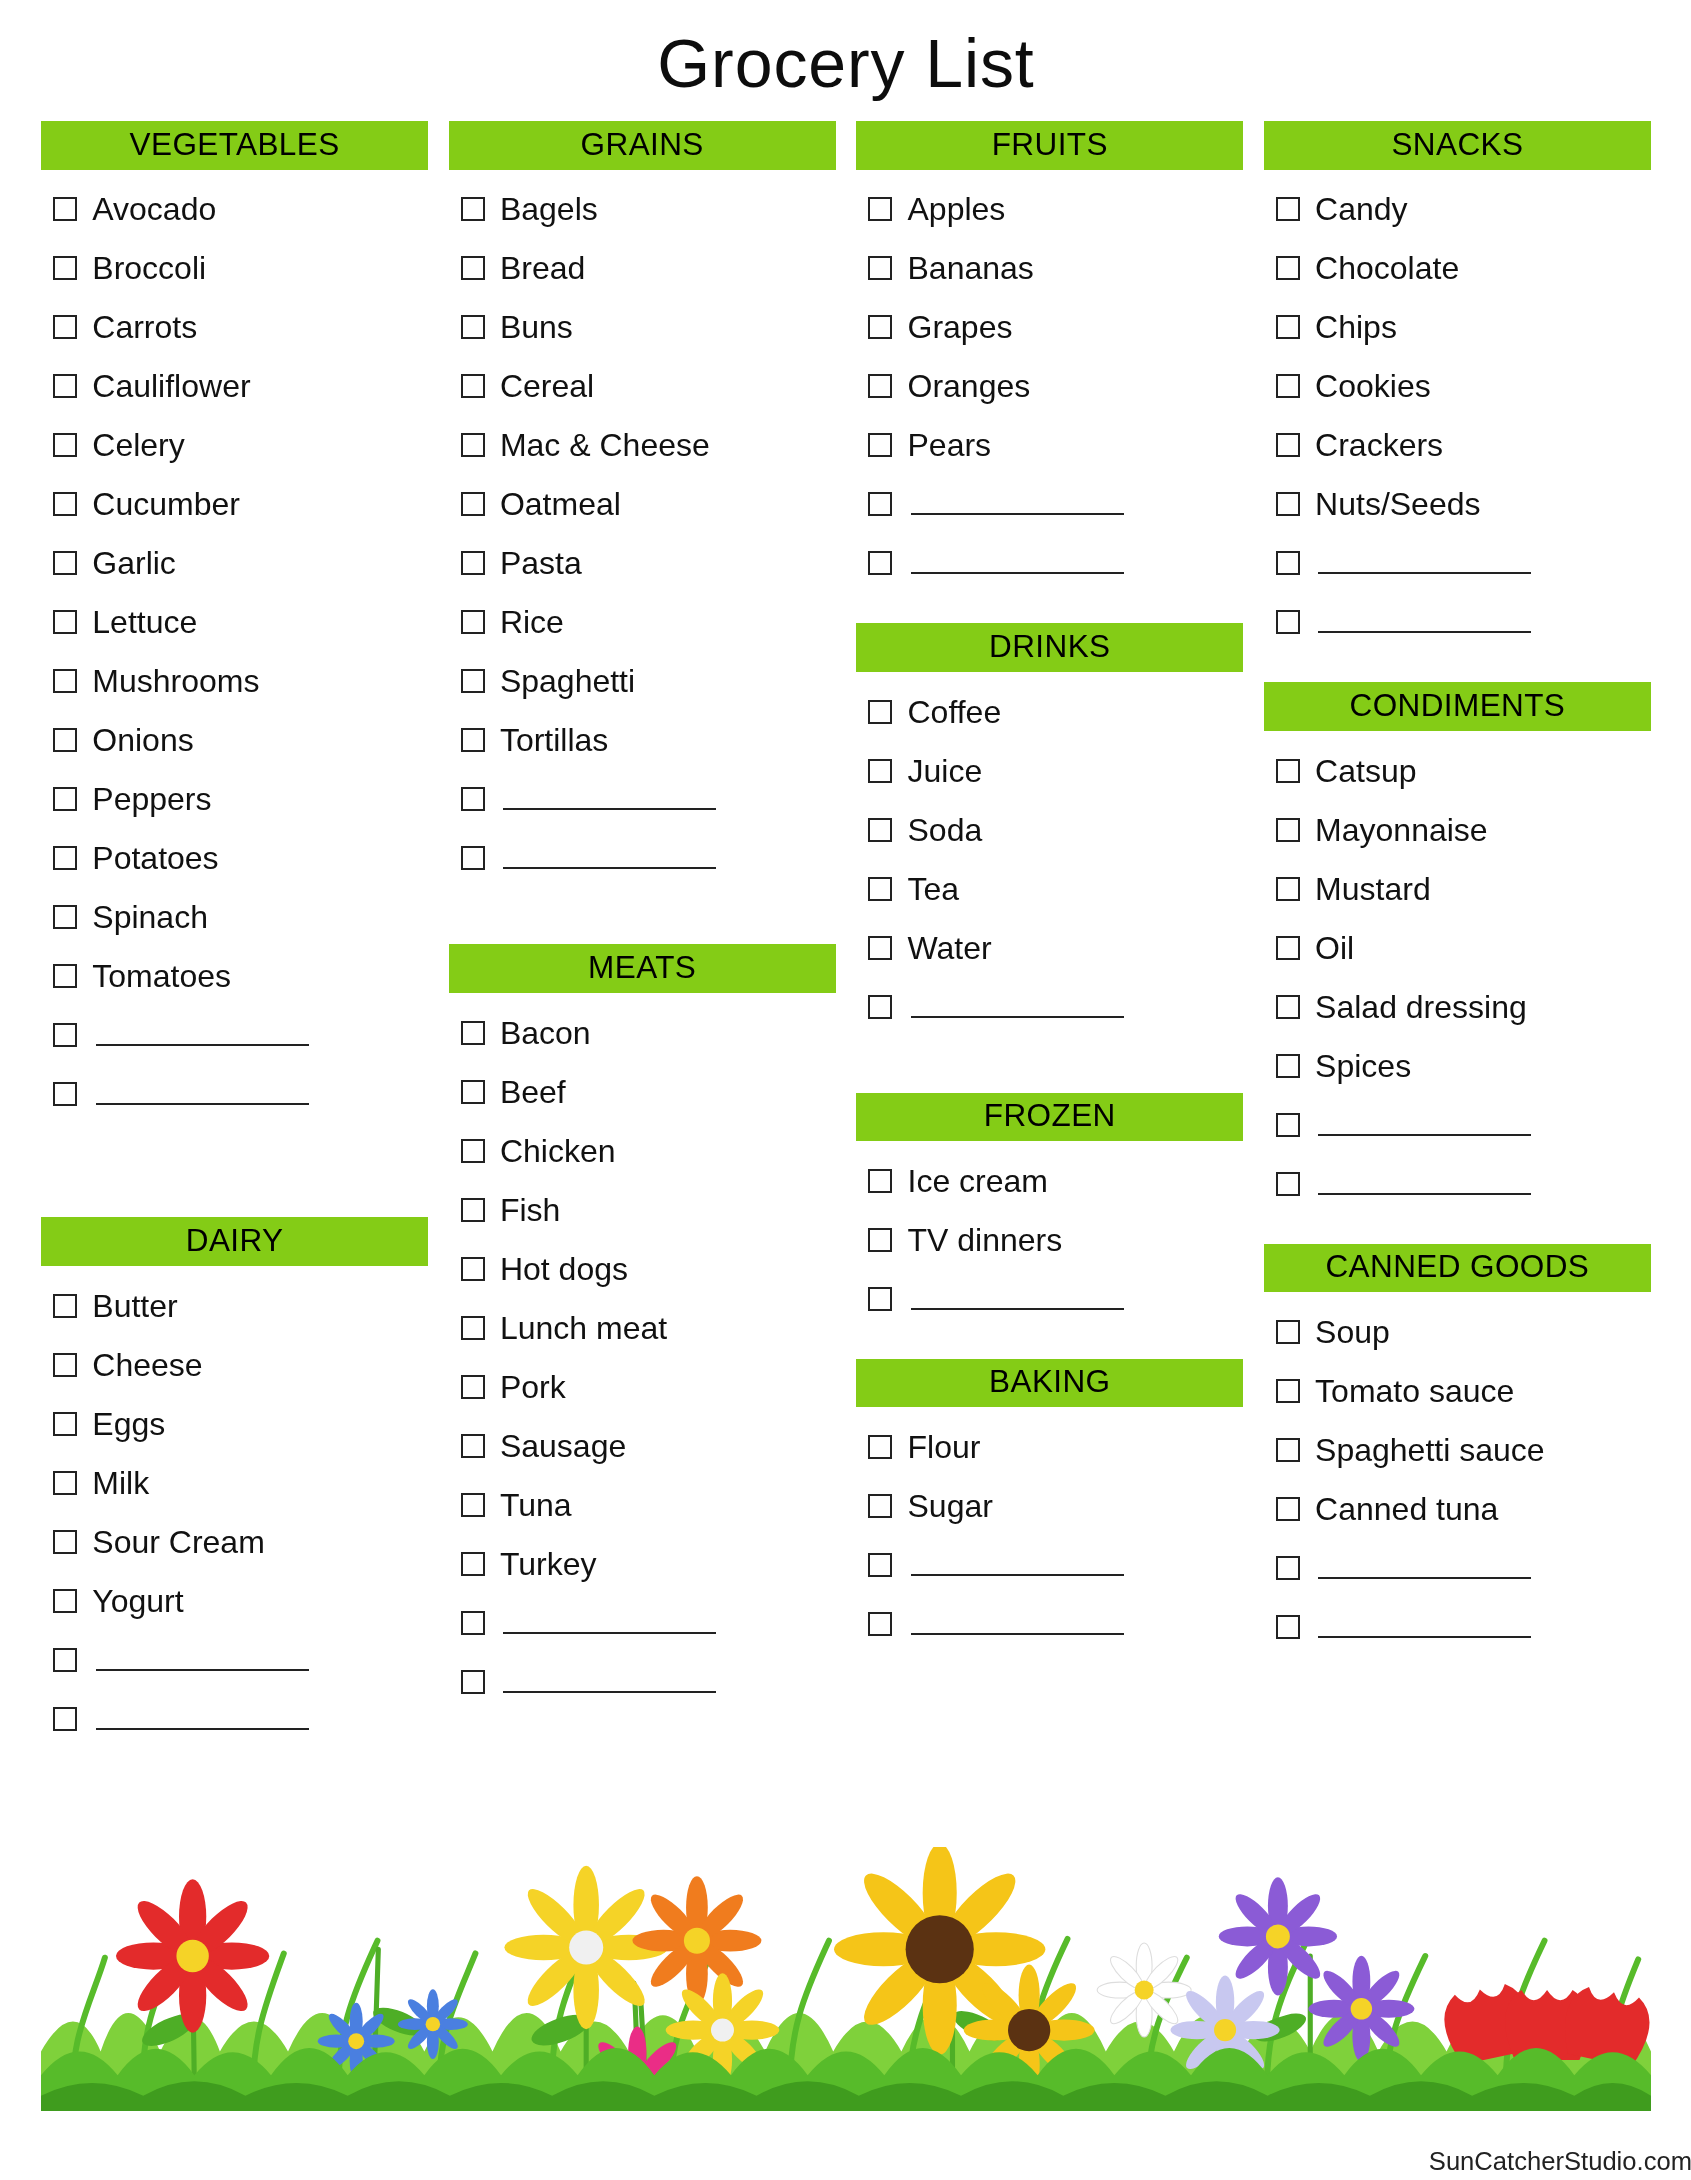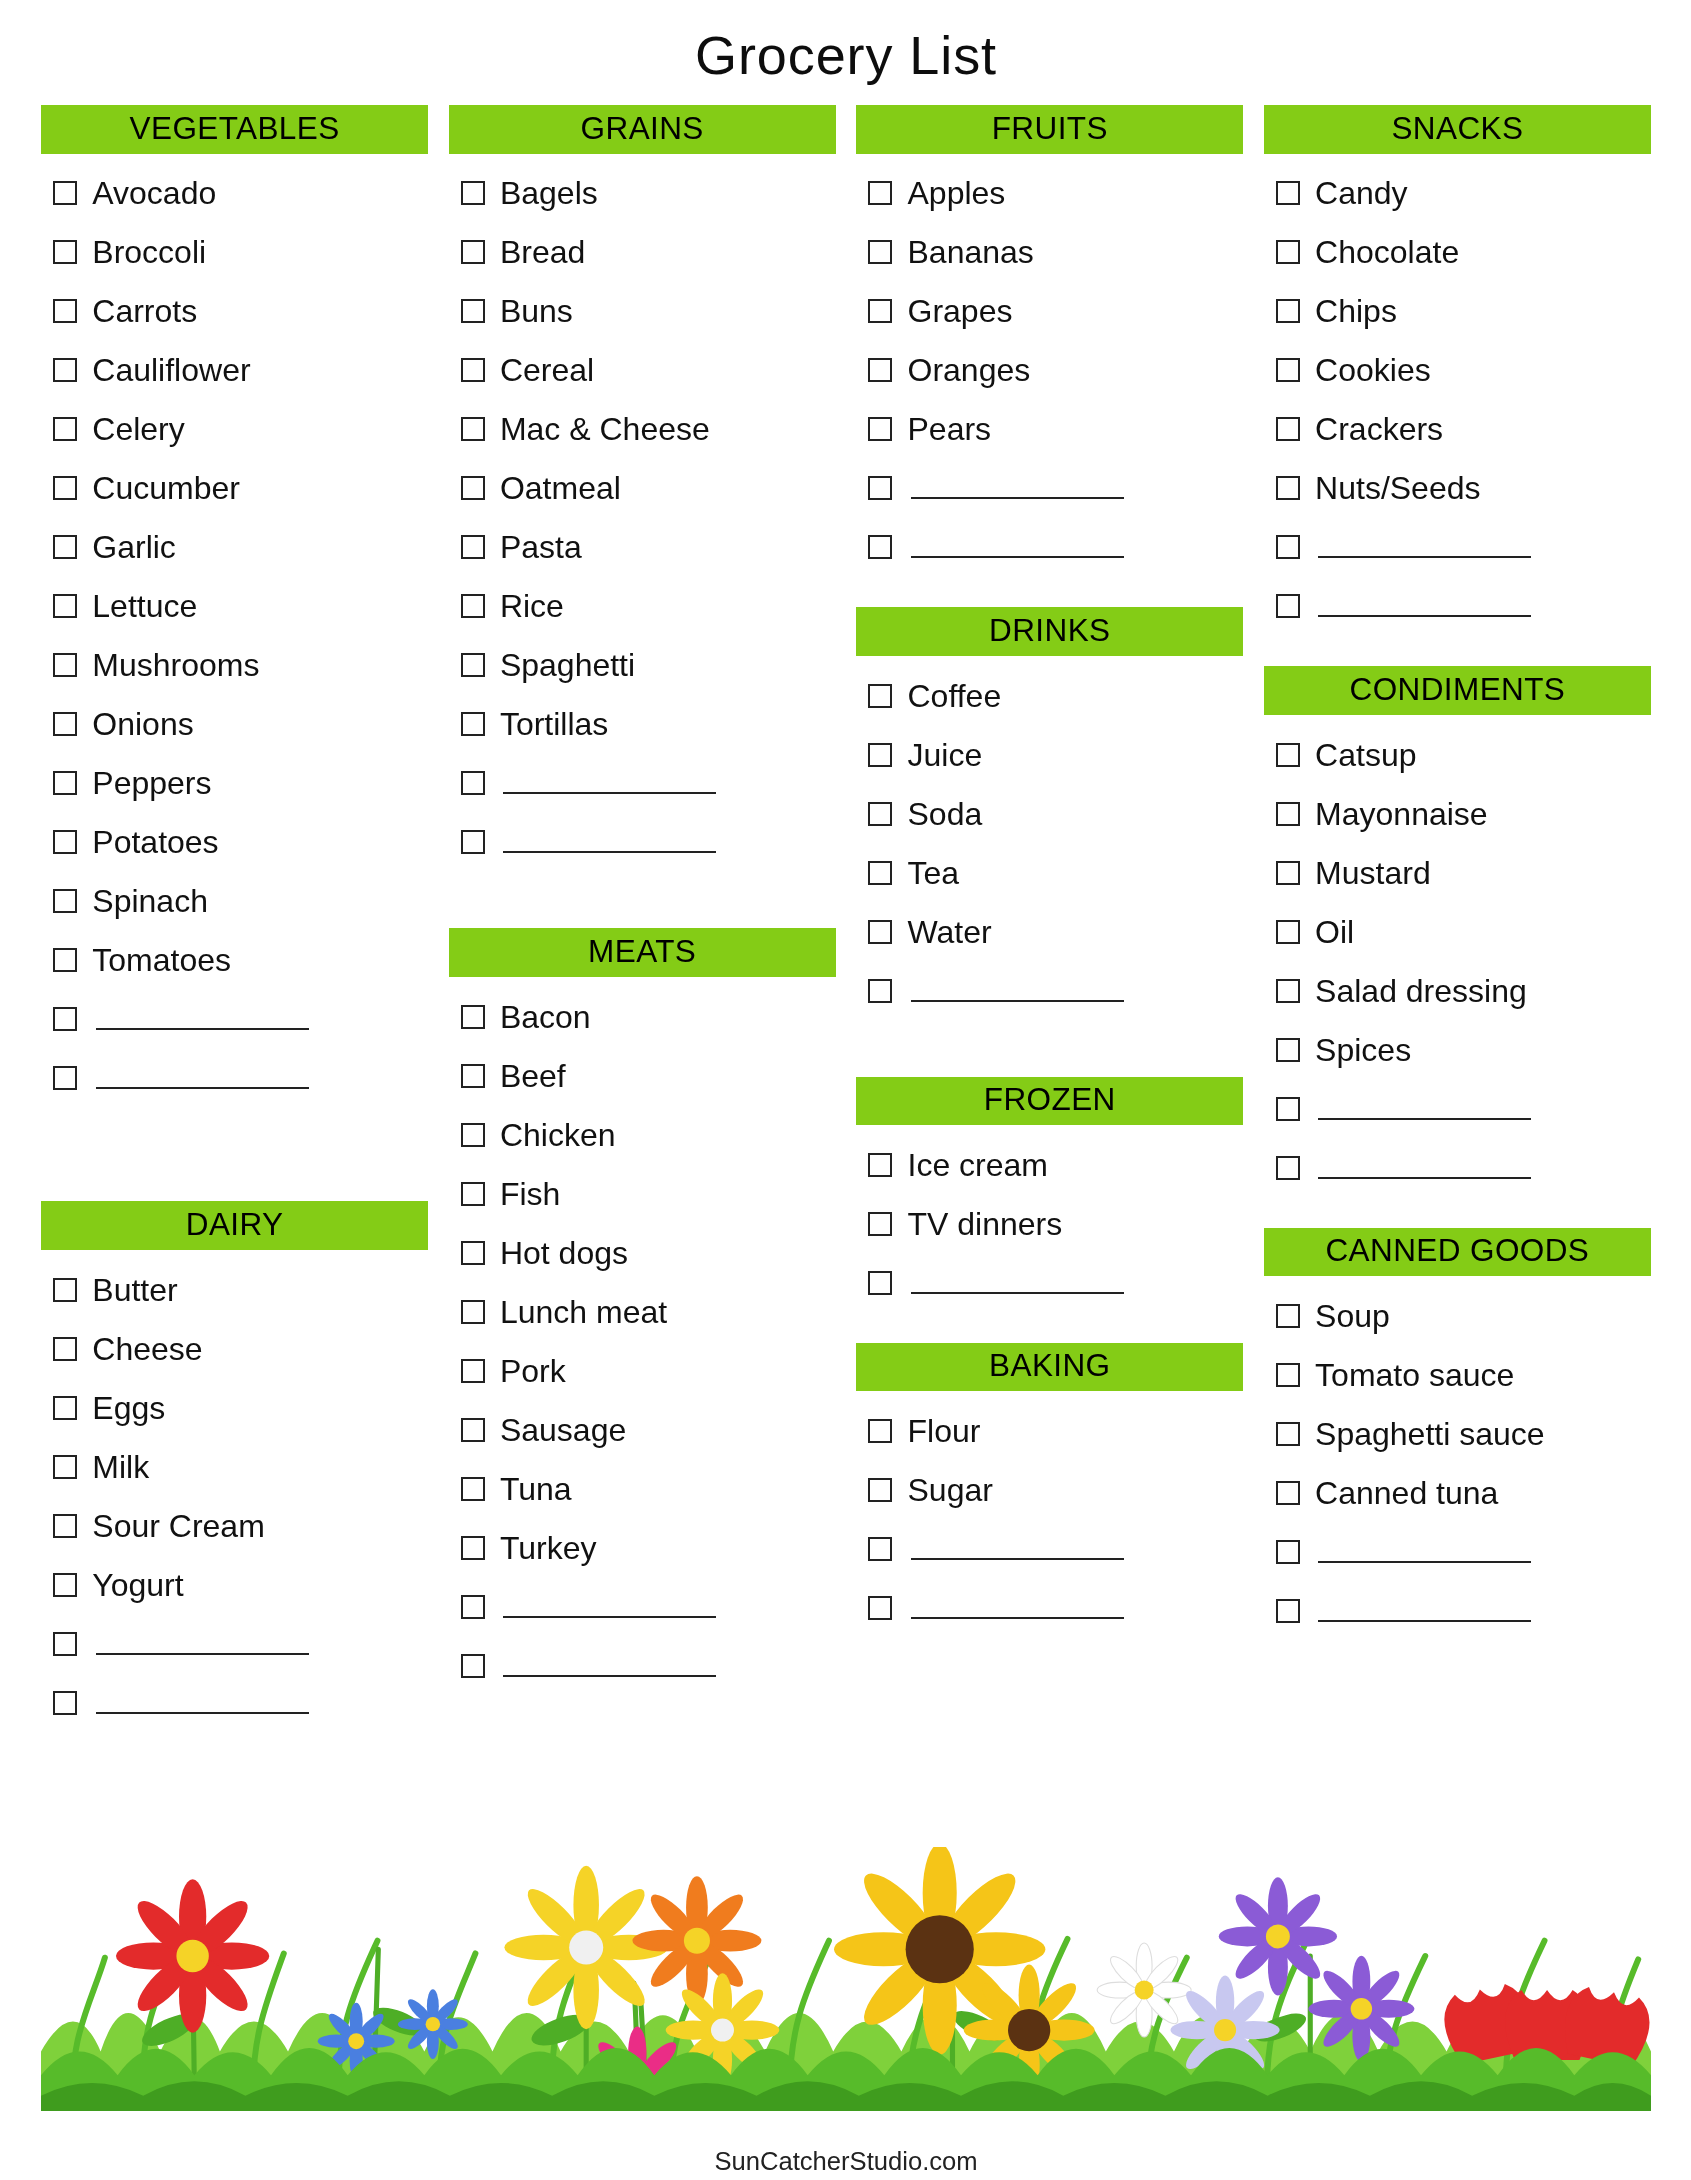--- a/index.html
+++ b/index.html
@@ -17,21 +17,21 @@
     overflow: hidden;
   }
   .page {
     width: 1692px;
     height: 2181px;
     position: relative;
     padding: 0;
   }
   .title {
     text-align: center;
-    font-size: 54px;
+    font-size: 68px;
     font-weight: 400;
     letter-spacing: 0.9px;
     margin: 24px 0 19px 0;
     color: #0d0d0d;
   }
   .columns {
     display: flex;
     flex-direction: row;
     padding: 0 41px 0 41px;
     gap: 20.4px;
@@ -90,21 +90,21 @@
     left: 41px;
     right: 41px;
     bottom: 94px;
     height: 264px;
   }
   .credit {
     position: absolute;
     bottom: 29px;
     left: 0;
     right: 0;
-    text-align: center;
+    text-align: right;
     font-size: 25.6px;
     color: #222;
   }
 </style>
 </head>
 <body>
 
 <div class="page">
 
   <h1 class="title">Grocery List</h1>

